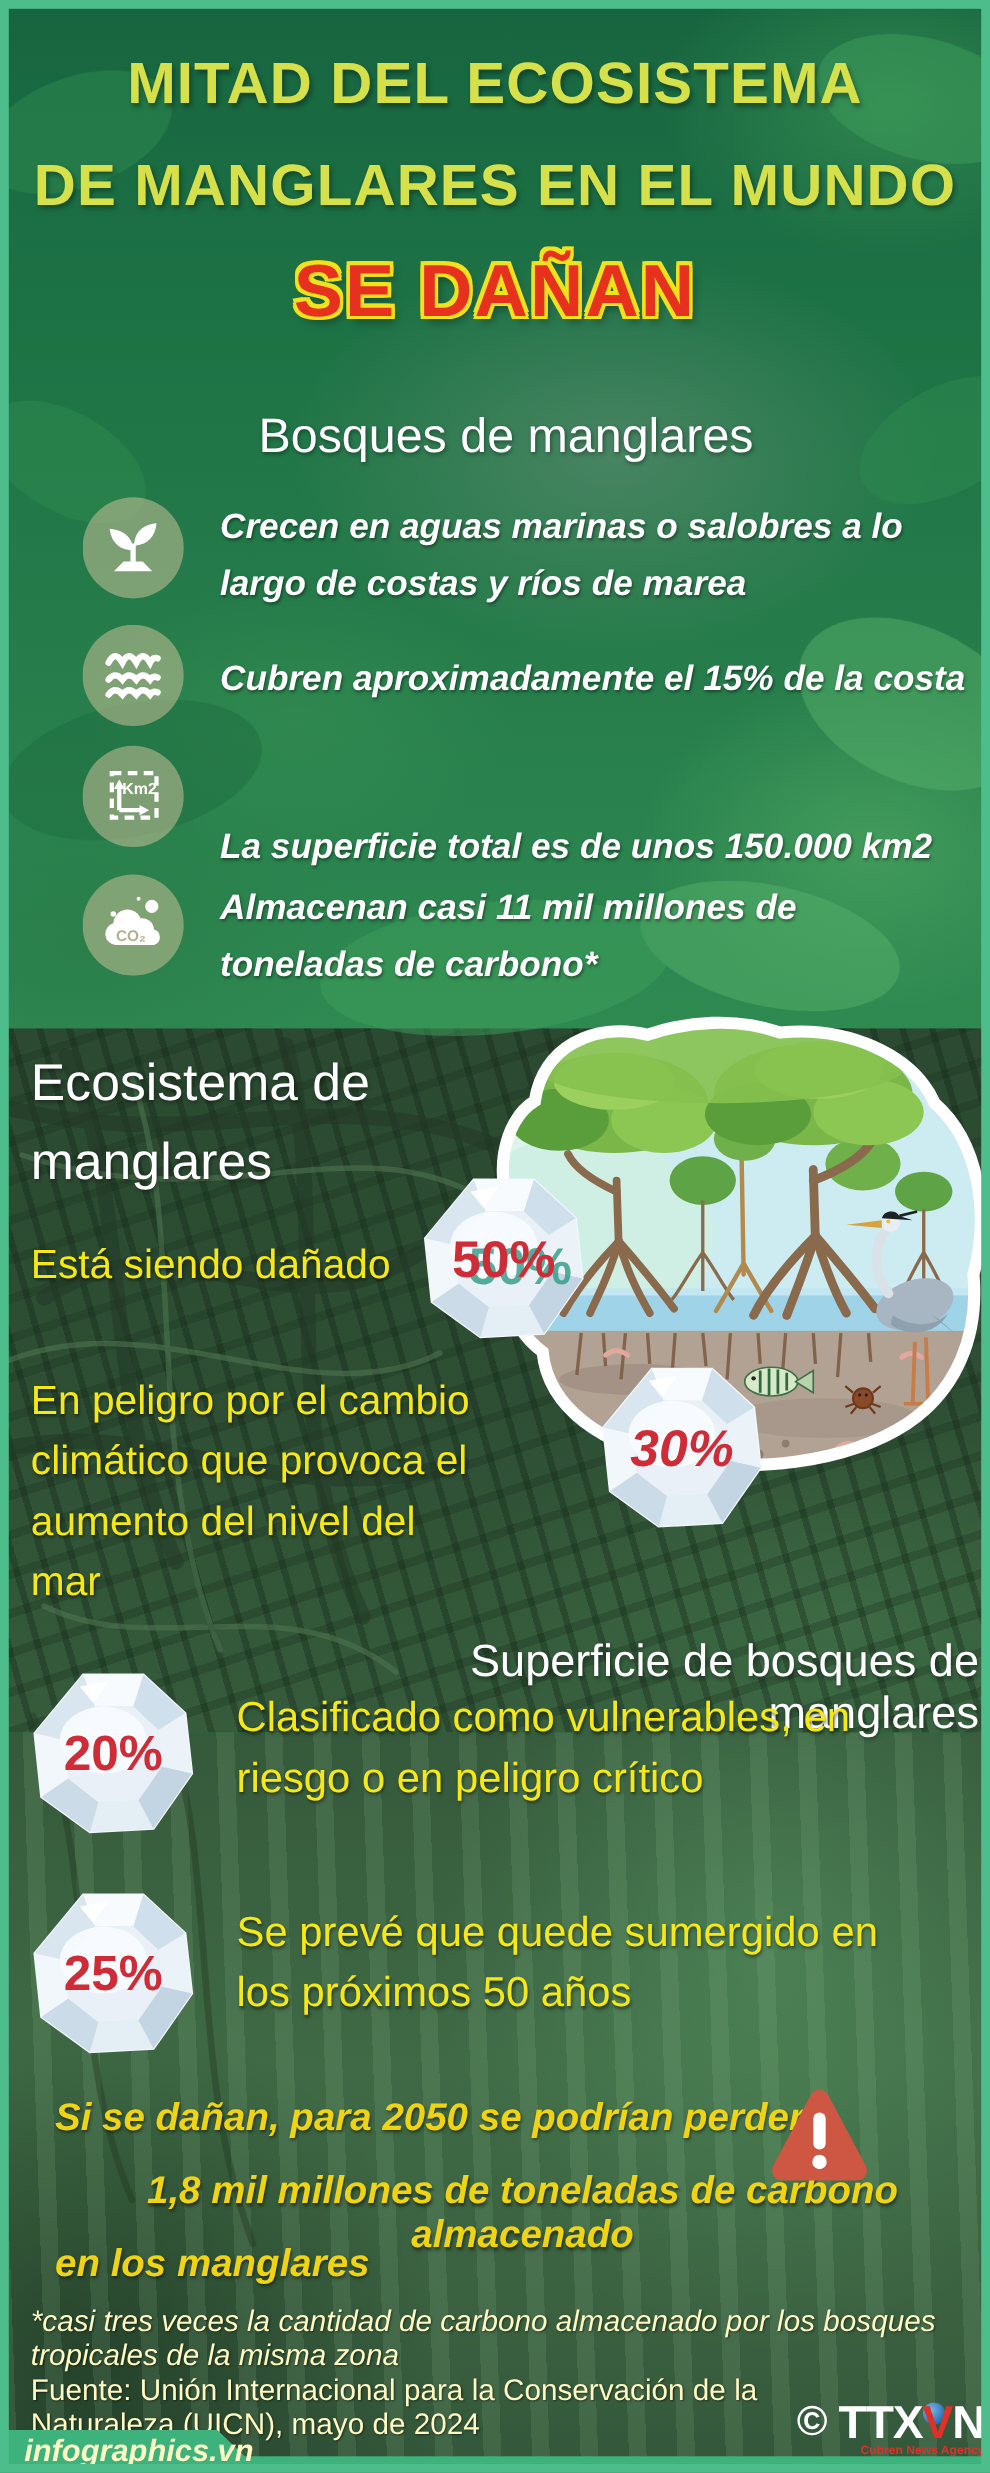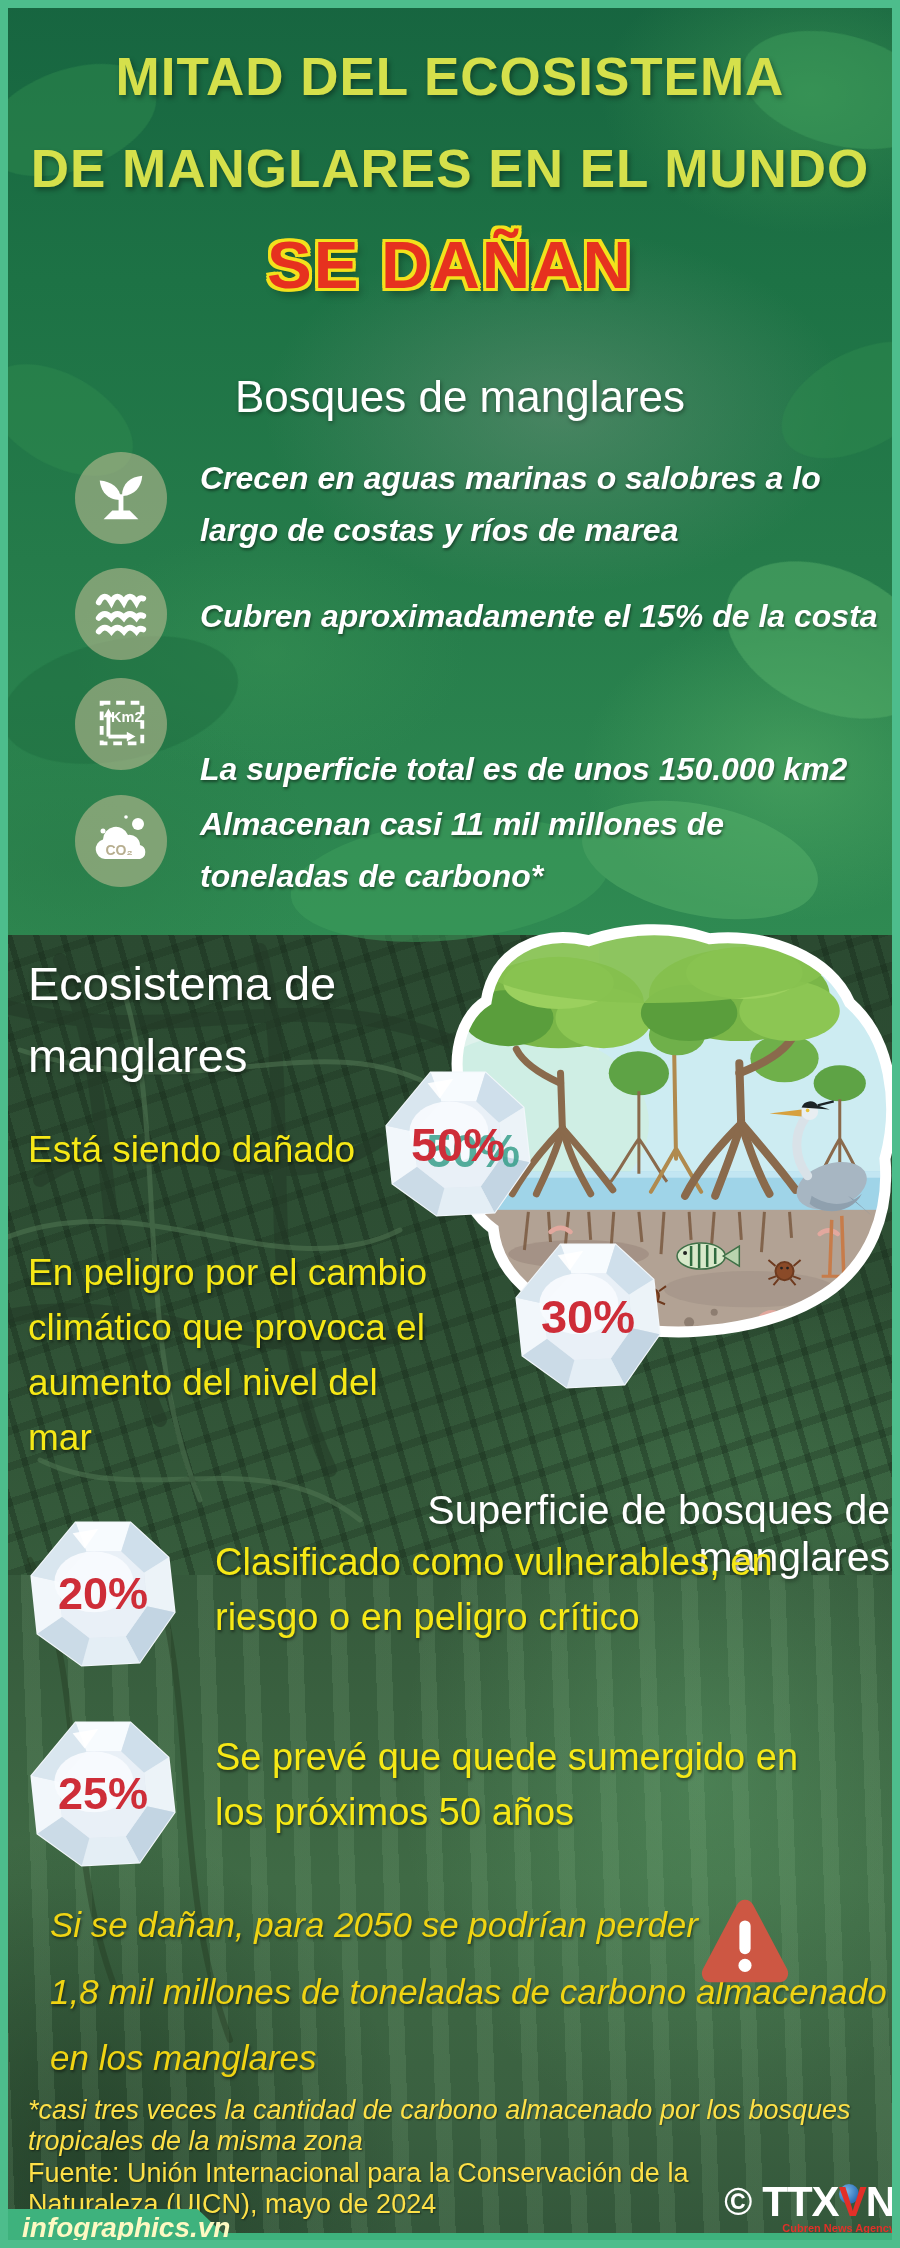--- a/index.html
+++ b/index.html
@@ -42,22 +42,22 @@
     color:#d5e04b;text-shadow:2px 3px 5px rgba(0,0,0,.35);z-index:5;}
   .title-damaged{left:0;width:900px;text-align:center;font-weight:bold;font-size:67px;letter-spacing:2px;color:#e6311f;
     text-shadow:-3px -3px 0 #f3e11c,3px -3px 0 #f3e11c,-3px 3px 0 #f3e11c,3px 3px 0 #f3e11c,0 -3px 0 #f3e11c,0 3px 0 #f3e11c,-3px 0 0 #f3e11c,3px 0 0 #f3e11c,4px 6px 8px rgba(0,0,0,.35);
     z-index:5;}
   .sec-heading{color:#fff;font-size:43px;font-weight:normal;text-shadow:1px 2px 4px rgba(0,0,0,.4);z-index:5;}
   .bullet-text{color:#fff;font-size:32px;font-style:italic;font-weight:bold;line-height:52px;
     text-shadow:1px 2px 3px rgba(0,0,0,.45);z-index:5;}
   .icon-circle{width:92px;height:92px;border-radius:50%;background:rgba(198,191,152,.55);z-index:5;
     display:flex;align-items:center;justify-content:center;}
   .yellow-text{color:#f6e816;font-size:37px;line-height:55px;text-shadow:1px 2px 3px rgba(0,0,0,.5);z-index:6;}
-  .warn-text{color:#f0d413;font-size:35px;font-weight:normal;font-style:italic;text-shadow:1px 2px 3px rgba(0,0,0,.5);z-index:6;text-align:center;}
-  .white-note{color:#fde047;font-size:27px;text-shadow:1px 1px 2px rgba(0,0,0,.5);z-index:6;}
+  .warn-text{color:#f0d413;font-size:35px;font-weight:bold;font-style:italic;text-shadow:1px 2px 3px rgba(0,0,0,.5);z-index:6;text-align:center;}
+  .white-note{color:#fef9c3;font-size:27px;text-shadow:1px 1px 2px rgba(0,0,0,.5);z-index:6;}
   
   .gem{z-index:8;display:flex;align-items:center;justify-content:center;}
   .gem svg{position:absolute;left:0;top:0;width:100%;height:100%;}
   .gem-label{position:relative;color:#ce2d38;font-weight:bold;z-index:2;}
   .gem-ghost{position:absolute;color:#2e9b85;font-weight:bold;z-index:1;transform:translate(15px,6px);opacity:.8;}
   .fs46{font-size:47px;} .fs44{font-size:45px;}
   
   .site-bar{left:0;top:2209px;width:238px;height:39px;background:#3eb27d;z-index:55;
     clip-path:polygon(0 0,83% 0,100% 100%,0 100%);}
   .bottom-strip{left:0;top:2233px;width:900px;height:15px;background:#3eb27d;z-index:54;}
@@ -309,21 +309,21 @@
       <polygon points="39,22 62,22 77,36 79,58 65,78 41,79 23,65 21,42" fill="#e9f0f7"></polygon>
       <ellipse cx="44" cy="42" rx="26" ry="20" fill="#f8fbfe" opacity="0.9"></ellipse>
       <polygon points="30,10 47,7 38,20" fill="#ffffff" opacity="0.9"></polygon>
     </svg>
     <span class="gem-ghost fs46">50%</span>
     <span class="gem-label fs46">50%</span>
   </div>
 
   <div class="abs yellow-text" style="left:28px;top:1245px;width:400px;">En peligro por el cambio climático que provoca el aumento del nivel del mar</div>
 
-  <div class="abs gem" style="left:512px;top:1240px;width:152px;height:152px;">
+  <div class="abs gem" style="left:544px;top:1240px;width:152px;height:152px;font-style:italic;">
     <svg viewBox="0 0 100 100">
       <polygon points="32,3 68,3 93,26 97,62 74,95 36,97 7,76 3,38" fill="#dde7f0" stroke="#f2f7fb" stroke-width="1.5"></polygon>
       <polygon points="32,3 68,3 62,22 39,22" fill="#f7fbfe"></polygon>
       <polygon points="68,3 93,26 77,36 62,22" fill="#cfdfeb"></polygon>
       <polygon points="93,26 97,62 79,58 77,36" fill="#ecf3f8"></polygon>
       <polygon points="97,62 74,95 65,78 79,58" fill="#c3d5e3"></polygon>
       <polygon points="74,95 36,97 41,79 65,78" fill="#e4eef5"></polygon>
       <polygon points="36,97 7,76 23,65 41,79" fill="#cbdbe7"></polygon>
       <polygon points="7,76 3,38 21,42 23,65" fill="#f2f7fb"></polygon>
       <polygon points="3,38 32,3 39,22 21,42" fill="#d9e6ef"></polygon>

